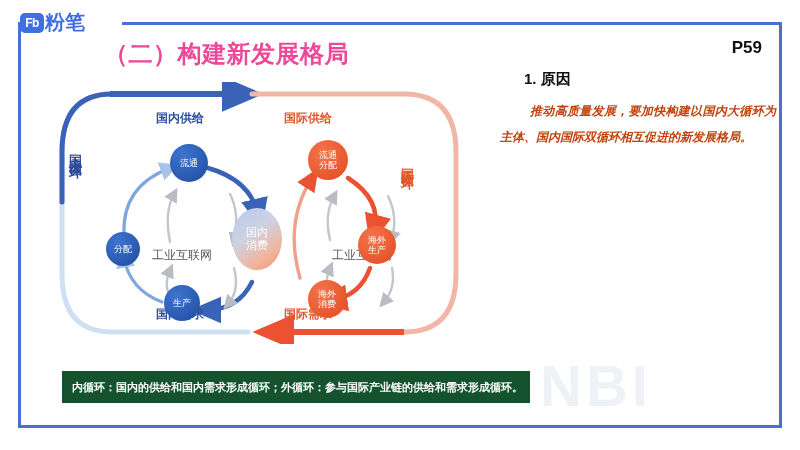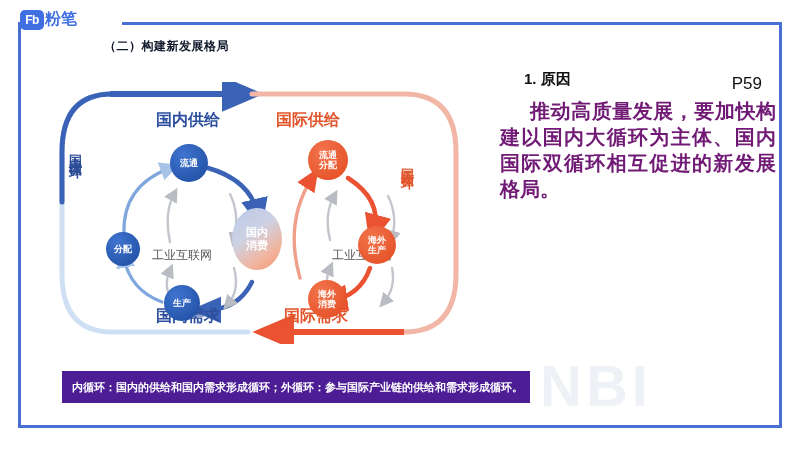--- a/index.html
+++ b/index.html
@@ -47,61 +47,62 @@
     width: 24px; height: 20px;
     border-radius: 5px;
     background: #3f6fe0;
     display: flex; align-items: center; justify-content: center;
     color: #fff; font-weight: bold; font-size: 12px;
     letter-spacing: -0.5px;
   }
   .logo-text {
     color: #3f6fe0;
     font-weight: bold;
-    font-size: 16px;
+    font-size: 20px;
     letter-spacing: 0px;
   }
 
   
   .slide-title {
     position: absolute; left: 104px; top: 38px;
-    font-size: 12px; font-weight: bold; color: #0f172a;
+    font-size: 24px; font-weight: bold; color: #ec4899;
     letter-spacing: 0.5px;
   }
   .page-num {
     position: absolute; right: 38px; top: 38px;
-    font-size: 17px; font-weight: normal; color: #111; margin-top: 36px;
+    font-size: 17px; font-weight: bold; color: #111;
   }
 
   
   .rt-heading {
     position: absolute; left: 512px; top: 70px;
     font-size: 15px; font-weight: bold; color: #111; margin-left: 12px;
   }
   .rt-body {
     position: absolute; left: 500px; top: 98px;
     width: 276px;
-    font-size: 20px;
-    font-weight: bold;
-    color: #701a75;
+    font-size: 12px;
+    font-weight: bold;
+    color: #c2410c;
     line-height: 26px;
     text-indent: 30px;
     text-align: justify;
+    font-style: italic;
   }
 
   
   .diagram {
     position: absolute; left: 52px; top: 82px;
     width: 420px; height: 260px;
   }
   .diagram svg { display: block; }
 
   .d-label {
     position: absolute;
-    font-size: 16px;
+    font-size: 12px;
     font-weight: bold;
     white-space: nowrap;
   }
   .lbl-blue { color: #2d4f9e; }
   .lbl-orange { color: #e2562c; }
 
   .vert-label {
     position: absolute;
     writing-mode: vertical-rl;
     font-size: 13px;
@@ -111,21 +112,21 @@
   }
   .vl-blue { color: #2c4b97; }
   .vl-orange { color: #e2562c; }
 
   .node {
     position: absolute;
     border-radius: 50%;
     display: flex; align-items: center; justify-content: center;
     color: #ffffff;
     font-size: 9px;
-    font-weight: bold;
+    font-weight: normal;
     text-align: center;
     line-height: 10px;
   }
   .node-blue { background: radial-gradient(circle at 35% 30%, #3f74cf, #1d4b9e); }
   .node-orange { background: radial-gradient(circle at 35% 30%, #f2744c, #e34a20); }
   .node-center {
     background: linear-gradient(145deg, #b8c8e8 0%, #cdd2e4 40%, #f2b49c 75%, #ef9272 100%);
     color: #ffffff;
     font-size: 11px; line-height: 13px;
   }
@@ -133,21 +134,21 @@
     position: absolute;
     font-size: 12px;
     color: #575757;
     white-space: nowrap;
   }
 
   
   .banner {
     position: absolute; left: 62px; top: 371px;
     width: 468px; height: 32px;
-    background: #4c1d95;
+    background: #14532d;
     display: flex; align-items: center;
   }
   .banner-text {
     color: #ffffff;
     font-size: 11px;
     font-weight: bold;
     padding-left: 10px;
     white-space: nowrap;
     letter-spacing: 0px;
   }
@@ -245,21 +246,21 @@
       <path d="M 278,158 Q 272,132 282,114" fill="none" stroke="#c3c6cc" stroke-width="2.4" stroke-linecap="round" marker-end="url(#ah-gray)"></path>
       <path d="M 336,114 Q 346,134 340,156" fill="none" stroke="#c3c6cc" stroke-width="2.4" stroke-linecap="round" marker-end="url(#ah-gray)"></path>
       <path d="M 340,186 Q 344,206 332,220" fill="none" stroke="#c3c6cc" stroke-width="2.4" stroke-linecap="round" marker-end="url(#ah-gray)"></path>
       <path d="M 282,220 Q 270,204 278,186" fill="none" stroke="#c3c6cc" stroke-width="2.4" stroke-linecap="round" marker-end="url(#ah-gray)"></path>
     </svg>
 
     <div class="vert-label vl-blue" style="left:14px; top:62px;">国内大循环</div>
     <div class="vert-label vl-orange" style="left:346px; top:76px;">国际循环</div>
 
     <div class="d-label lbl-blue" style="left:104px; top:28px;">国内供给</div>
-    <div class="d-label lbl-orange" style="left:224px; top:28px;">国际供给</div>
+    <div class="d-label lbl-orange" style="left:232px; top:28px;">国际供给</div>
     <div class="d-label lbl-blue" style="left:104px; top:224px;">国内需求</div>
     <div class="d-label lbl-orange" style="left:232px; top:224px;">国际需求</div>
 
     <div class="iiot-label" style="left:100px; top:165px;">工业互联网</div>
     <div class="iiot-label" style="left:280px; top:165px;">工业互联网</div>
 
     <div class="node node-blue" style="left:118px; top:62px; width:38px; height:38px;">流通</div>
     <div class="node node-blue" style="left:54px; top:150px; width:34px; height:34px;">分配</div>
     <div class="node node-blue" style="left:112px; top:203px; width:36px; height:36px;">生产</div>
 

